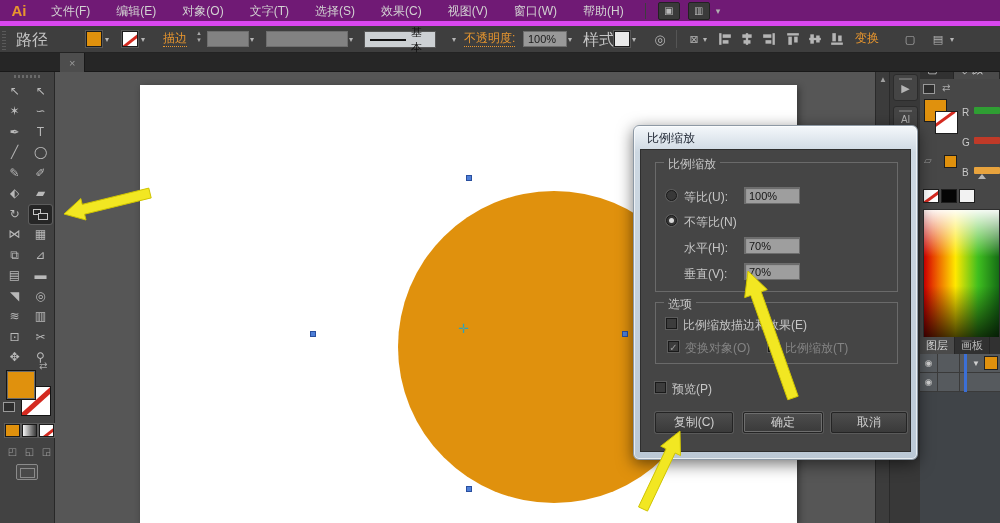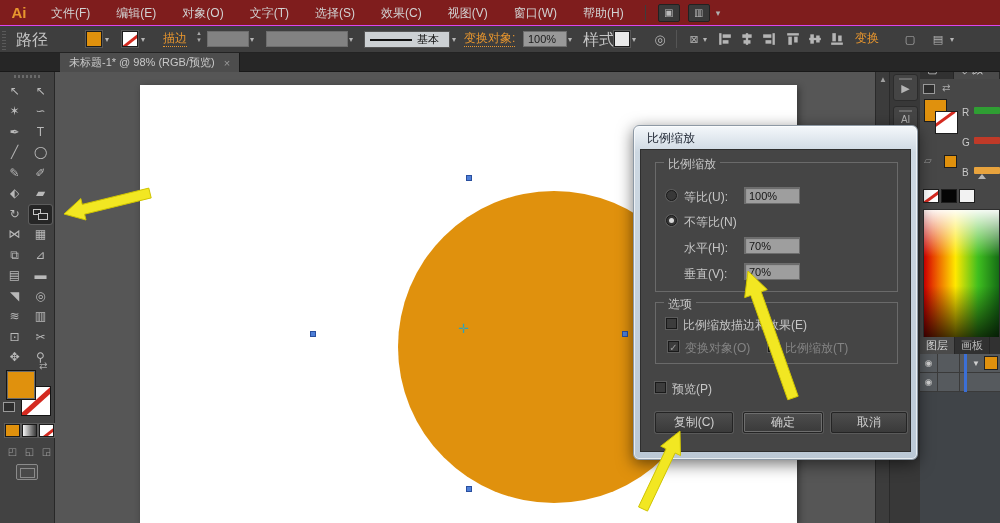--- a/index.html
+++ b/index.html
@@ -1,21 +1,21 @@
 <!DOCTYPE html>
 <html><head>
 <meta charset="utf-8">
 <style>
 *{margin:0;padding:0;box-sizing:border-box}
 html,body{width:1000px;height:523px}
 body{position:relative;overflow:hidden;background:#545454;
      font-family:"Liberation Sans","DejaVu Sans",sans-serif;color:#c4c4c4}
 .abs{position:absolute}
 
-#menubar{left:0;top:0;width:1000px;height:26px;background:#7f1d1d;border-bottom:1px solid #d946ef;display:flex;align-items:center;z-index:20}
+#menubar{left:0;top:0;width:1000px;height:26px;background:#701a75;border-bottom:5px solid #d946ef;display:flex;align-items:center;z-index:20}
 #logo{width:38px;text-align:center;font-weight:bold;font-size:15px;color:#e8962e}
 .mi{padding:0 13px;font-size:12px;color:#d2d2d2;line-height:26px}
 .mb-sep{width:1px;height:16px;background:#1a1a1a;border-right:1px solid #3d3d3d;margin:0 8px}
 .mb-ic{width:22px;height:18px;background:#3a3a3a;border:1px solid #222;border-radius:2px;margin:0 4px;
        color:#b9b9b9;font-size:10px;text-align:center;line-height:16px}
 .mb-caret{color:#b0b0b0;font-size:9px;margin-left:2px}
 
 #optbar{left:0;top:26px;width:1000px;height:27px;background:#3e3e3e;border-bottom:1px solid #232323;z-index:20}
 #optbar>*{position:absolute;top:5px}
 .grip{left:2px;top:3px;width:4px;height:20px;background:repeating-linear-gradient(#5a5a5a 0 1px,transparent 1px 3px)}
@@ -148,26 +148,26 @@
   <div class="caret" style="left:141px">▾</div>
   <div class="olink" style="left:163px">描边</div>
   <div style="left:196px;top:4px">
     <div class="stp">▲</div>
     <div class="stp">▼</div>
   </div>
   <div class="cbo cbo-dis" style="left:207px;width:42px"></div>
   <div class="caret" style="left:250px">▾</div>
   <div class="cbo cbo-dis" style="left:266px;width:82px"></div>
   <div class="caret" style="left:349px">▾</div>
-  <div class="strokestyle" style="left:364px;width:86px">
+  <div class="strokestyle" style="left:364px;width:72px">
     <span class="ln"></span>
     <span>基本</span>
   </div>
   <div class="caret" style="left:452px">▾</div>
-  <div class="olink" style="left:464px">变换对象:</div>
+  <div class="olink" style="left:464px">不透明度:</div>
   <div class="cbo" style="left:523px;width:44px">100%</div>
   <div class="caret" style="left:568px">▾</div>
   <div class="lbl" style="left:583px">样式:</div>
   <div class="sw" style="left:614px;background:#e9e9e9"></div>
   <div class="caret" style="left:632px">▾</div>
   <div class="ai-ic" style="left:650px;font-size:13px">◎</div>
   <div class="ob-sep" style="left:676px;top:4px"></div>
   <div class="ai-ic" style="left:684px">⊠</div>
   <div class="caret" style="left:703px">▾</div>
   <svg class="alsvg" style="left:718px;top:6px" viewBox="0 0 12 12">
@@ -201,21 +201,20 @@
       <rect x="7" y="3" width="3" height="5"></rect>
     </svg>
   <div class="olink" style="left:855px;border-bottom:none">变换</div>
   <div class="ai-ic" style="left:900px">▢</div>
   <div class="ai-ic" style="left:928px">▤</div>
   <div class="caret" style="left:950px">▾</div>
 </div>
 
 <div id="tabbar" class="abs">
   <div id="doctab">
-    <span class="t">未标题-1* @ 98% (RGB/预览)</span>
     <span class="x">×</span>
   </div>
 </div>
 
 <div id="toolbar" class="abs">
   <div id="tb-grip" style="position:absolute;left:14px;top:3px;width:26px;height:3px;background:repeating-linear-gradient(90deg,#6a6a6a 0 2px,transparent 2px 4px)"></div>
   <div class="tool" style="left:3px;top:10px">↖</div>
   <div class="tool" style="left:29px;top:10px">↖</div>
   <div class="tool" style="left:3px;top:30px">✶</div>
   <div class="tool" style="left:29px;top:30px">∽</div>

